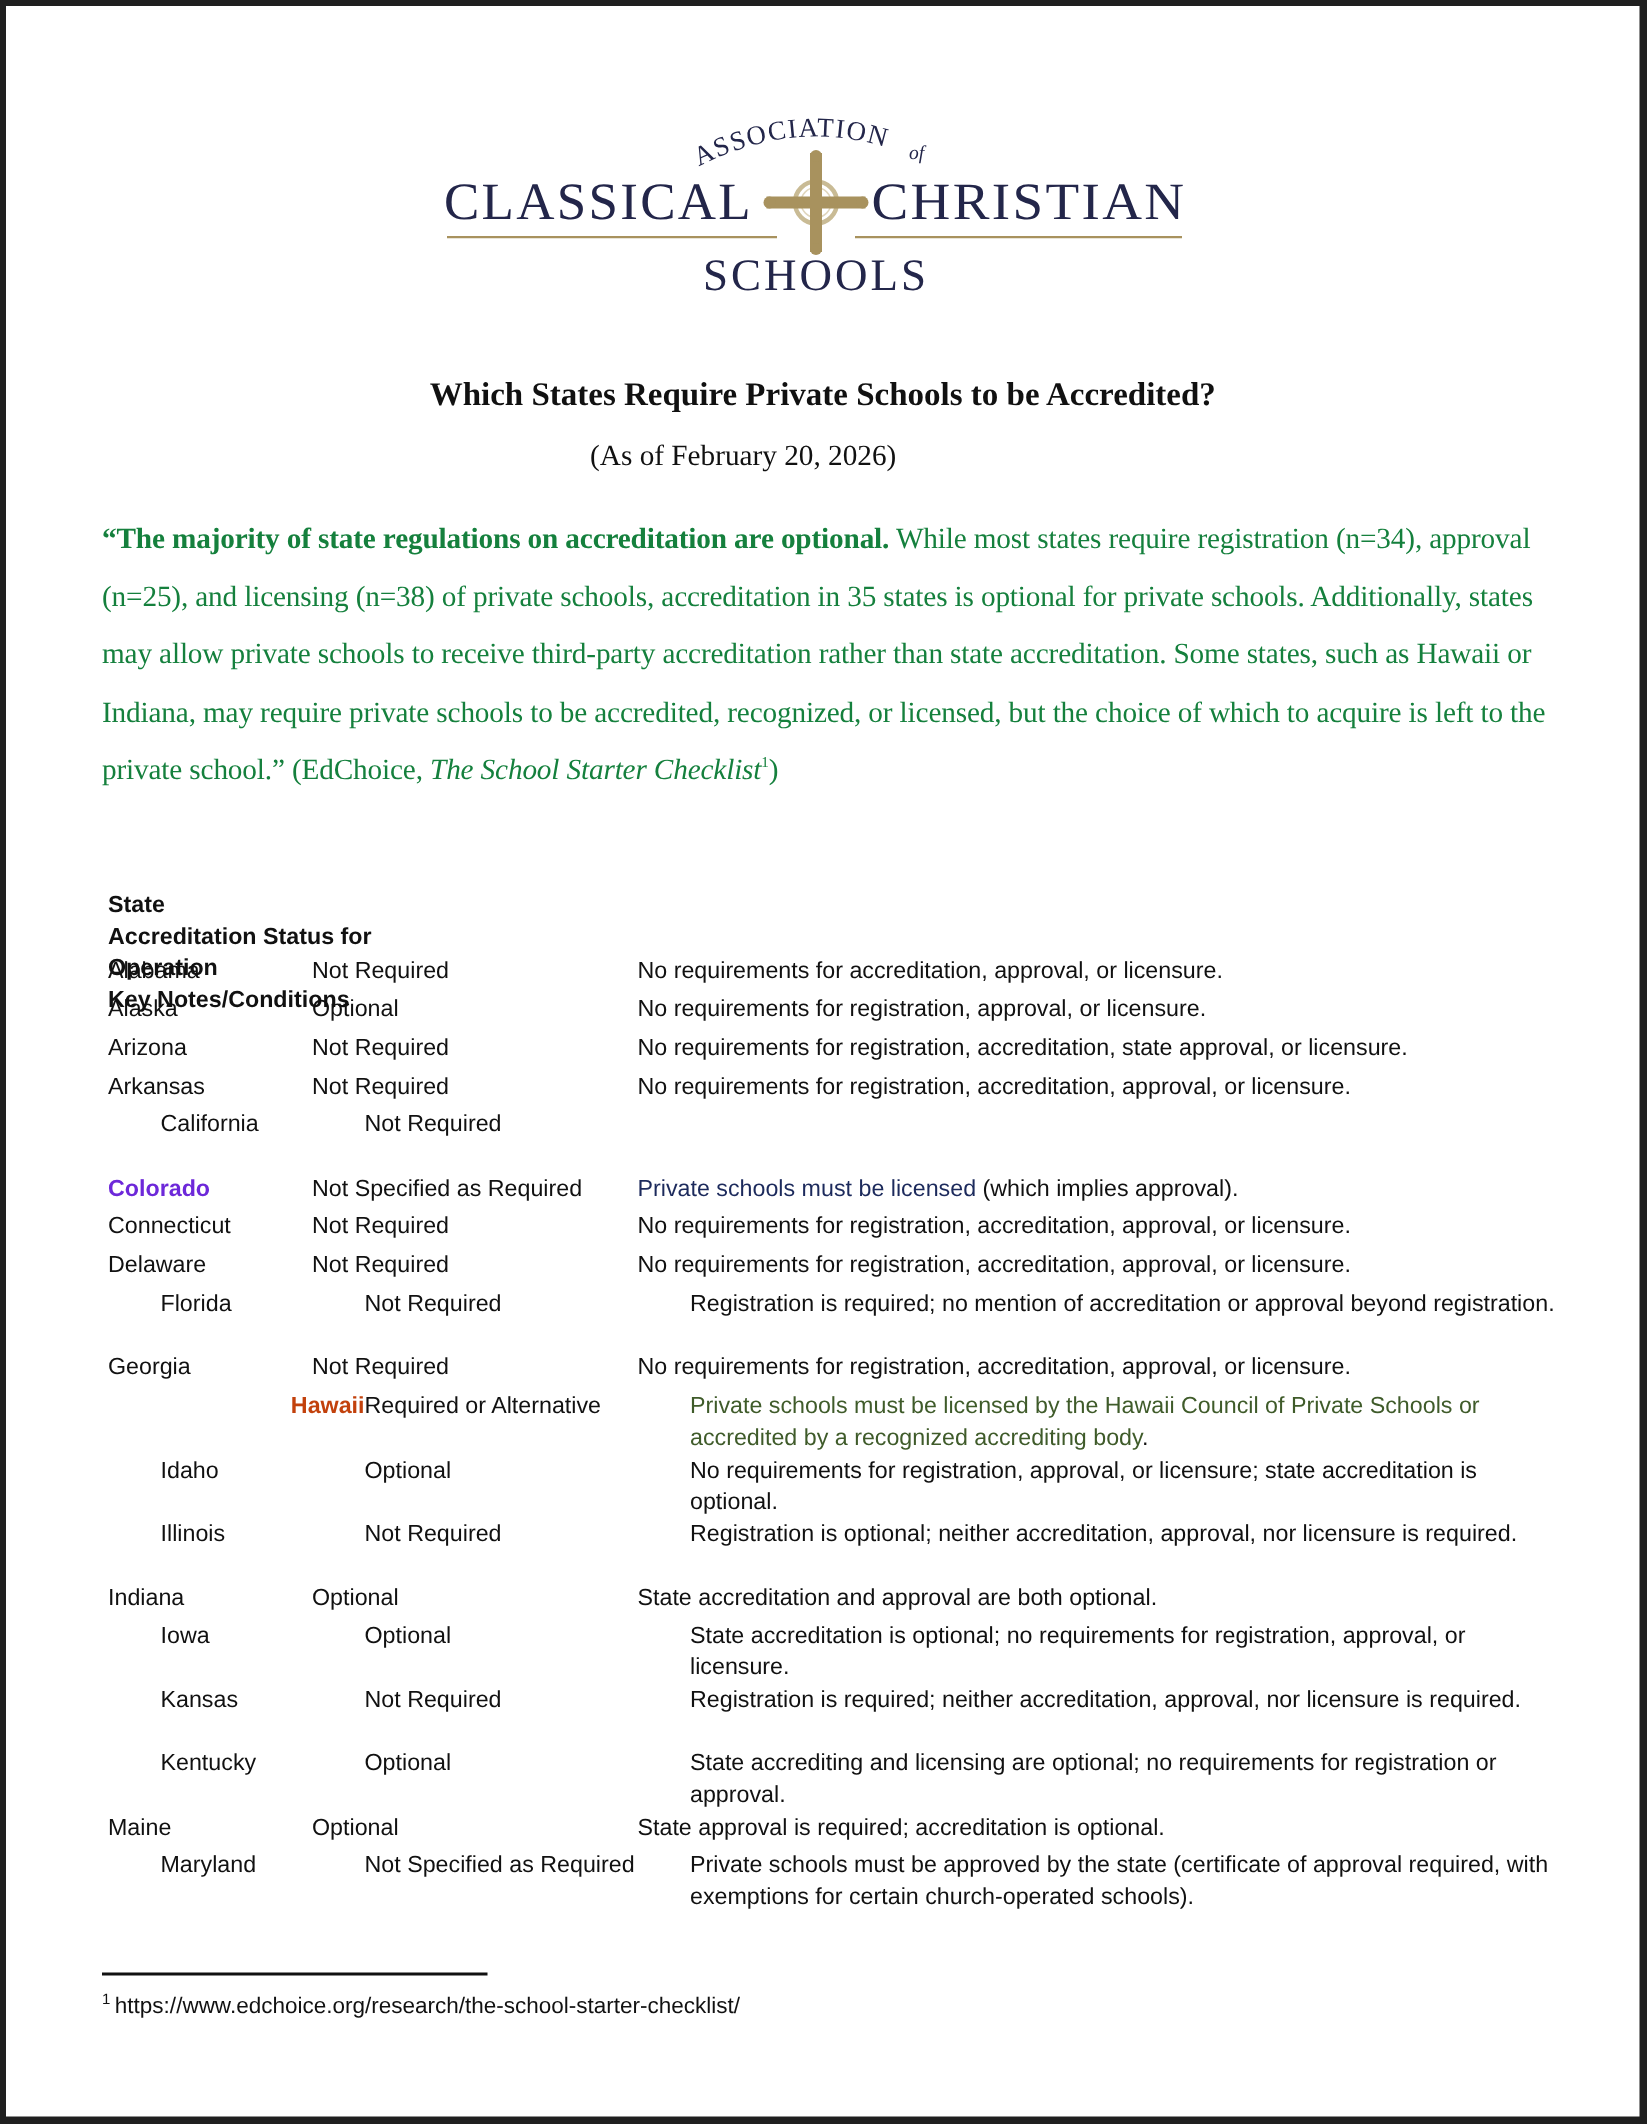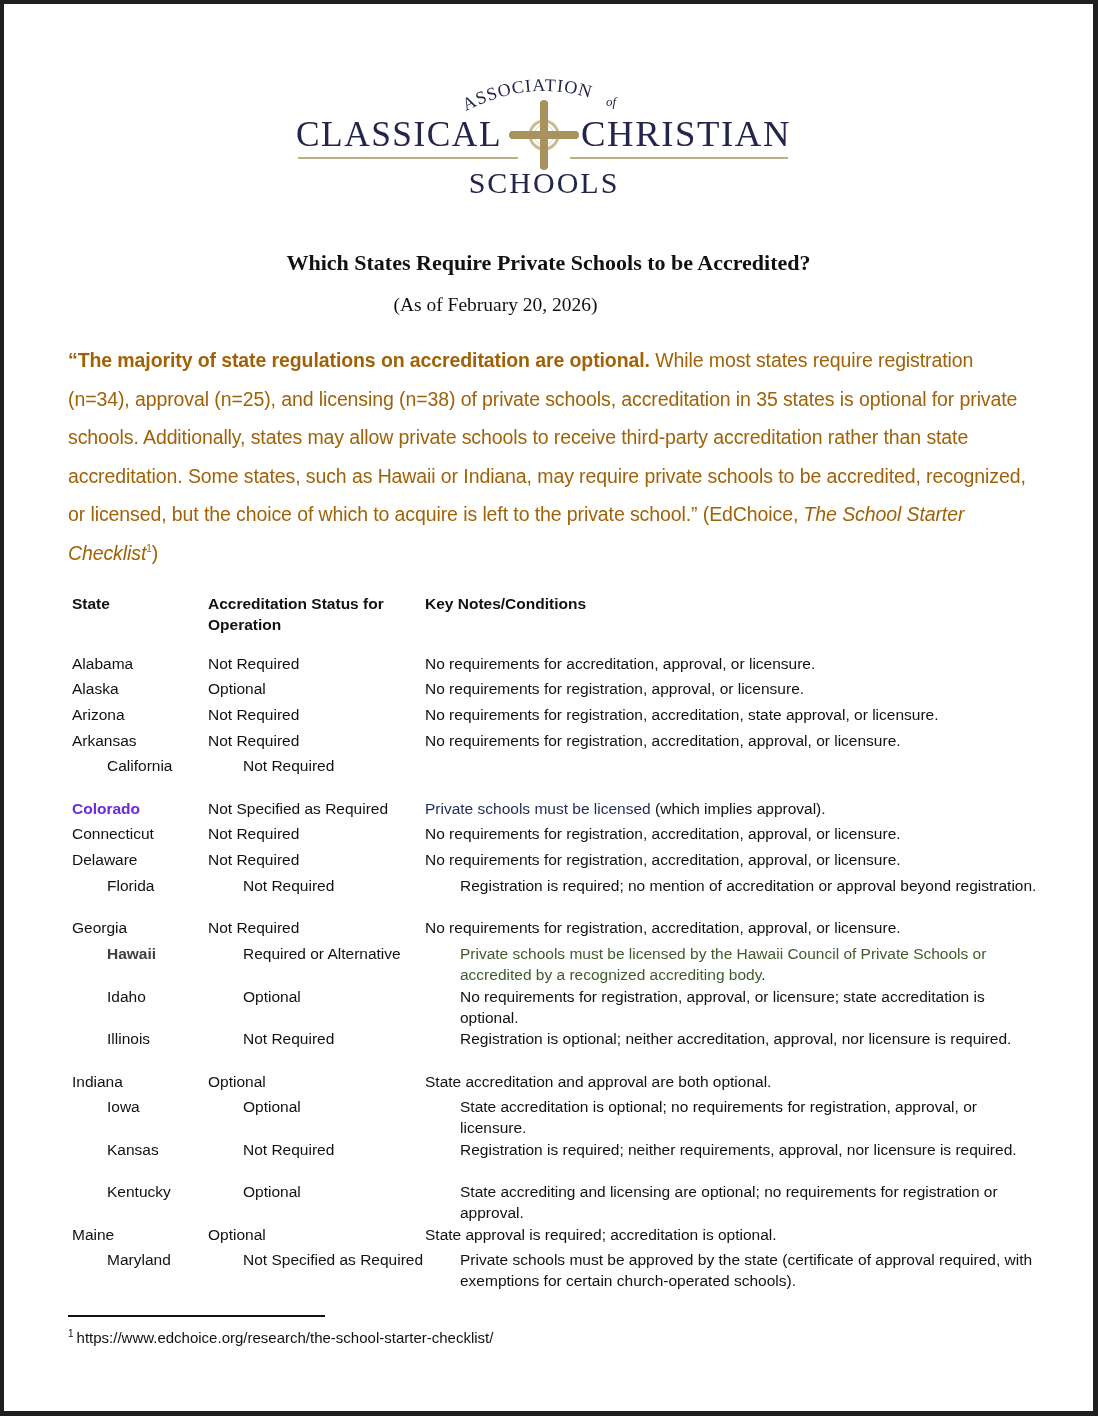--- a/index.html
+++ b/index.html
@@ -40,24 +40,24 @@
       text-align: center;
       font-family: "Liberation Serif", "DejaVu Serif", serif;
       font-size: 19.5px;
       color: #111;
       margin: 0;
     }
     .intro {
       position: absolute;
       left: 64px; top: 337px;
       width: 966px;
-      font-family: Liberation Sans, sans-serif;
+      font-family: Liberation Serif, serif;
       font-size: 19.5px;
       line-height: 38.5px;
-      color: #a16207;
+      color: #15803d;
       margin: 0;
       letter-spacing: -0.1px;
     }
     .intro b { font-weight: bold; }
     .intro i { font-style: italic; }
     .intro sup { font-size: 10px; vertical-align: 8px; line-height: 0; }
 
     
     .table {
       position: absolute;
@@ -67,21 +67,21 @@
       font-size: 15.5px;
       color: #111;
     }
     .row {
       display: flex;
       line-height: 21px;
     }
     .row .c1 { width: 136px; flex: none; }
     .row .c2 { width: 217px; flex: none; }
     .row .c3 { width: 580px; flex: none; }
-    .row.head { font-weight: bold; margin-bottom: 17px; }
+    .row.head { font-weight: bold; margin-bottom: 1px; flex-direction: column; }
     .row.single { height: 25.7px; }
     .row.double { height: 42.5px; margin-left: 35px; }
     .row.head { height: 42.5px; }
     .bold { font-weight: bold; }
 
     .fn-rule {
       position: absolute;
       left: 64px; top: 1311px;
       width: 257px; height: 2px;
       background: #111;
@@ -182,21 +182,21 @@
           <div class="c1">Florida</div>
           <div class="c2">Not Required</div>
           <div class="c3">Registration is required; no mention of accreditation or approval beyond registration.</div>
         </div>
         <div class="row single">
           <div class="c1">Georgia</div>
           <div class="c2">Not Required</div>
           <div class="c3">No requirements for registration, accreditation, approval, or licensure.</div>
         </div>
         <div class="row double">
-          <div class="c1 bold" style="color: #404040;">Hawaii</div>
+          <div class="c1 bold" style="color: #c2410c; text-align: right;">Hawaii</div>
           <div class="c2">Required or Alternative</div>
           <div class="c3"><span style="color: rgb(63, 91, 42);">Private schools must be licensed by the Hawaii Council of Private Schools or accredited by a recognized accrediting body</span><span>.</span></div>
         </div>
         <div class="row double">
           <div class="c1">Idaho</div>
           <div class="c2">Optional</div>
           <div class="c3">No requirements for registration, approval, or licensure; state accreditation is optional.</div>
         </div>
         <div class="row double">
           <div class="c1">Illinois</div>
@@ -209,21 +209,21 @@
           <div class="c3">State accreditation and approval are both optional.</div>
         </div>
         <div class="row double">
           <div class="c1">Iowa</div>
           <div class="c2">Optional</div>
           <div class="c3">State accreditation is optional; no requirements for registration, approval, or licensure.</div>
         </div>
         <div class="row double">
           <div class="c1">Kansas</div>
           <div class="c2">Not Required</div>
-          <div class="c3">Registration is required; neither requirements, approval, nor licensure is required.</div>
+          <div class="c3">Registration is required; neither accreditation, approval, nor licensure is required.</div>
         </div>
         <div class="row double">
           <div class="c1">Kentucky</div>
           <div class="c2">Optional</div>
           <div class="c3">State accrediting and licensing are optional; no requirements for registration or approval.</div>
         </div>
         <div class="row single">
           <div class="c1">Maine</div>
           <div class="c2">Optional</div>
           <div class="c3">State approval is required; accreditation is optional.</div>

